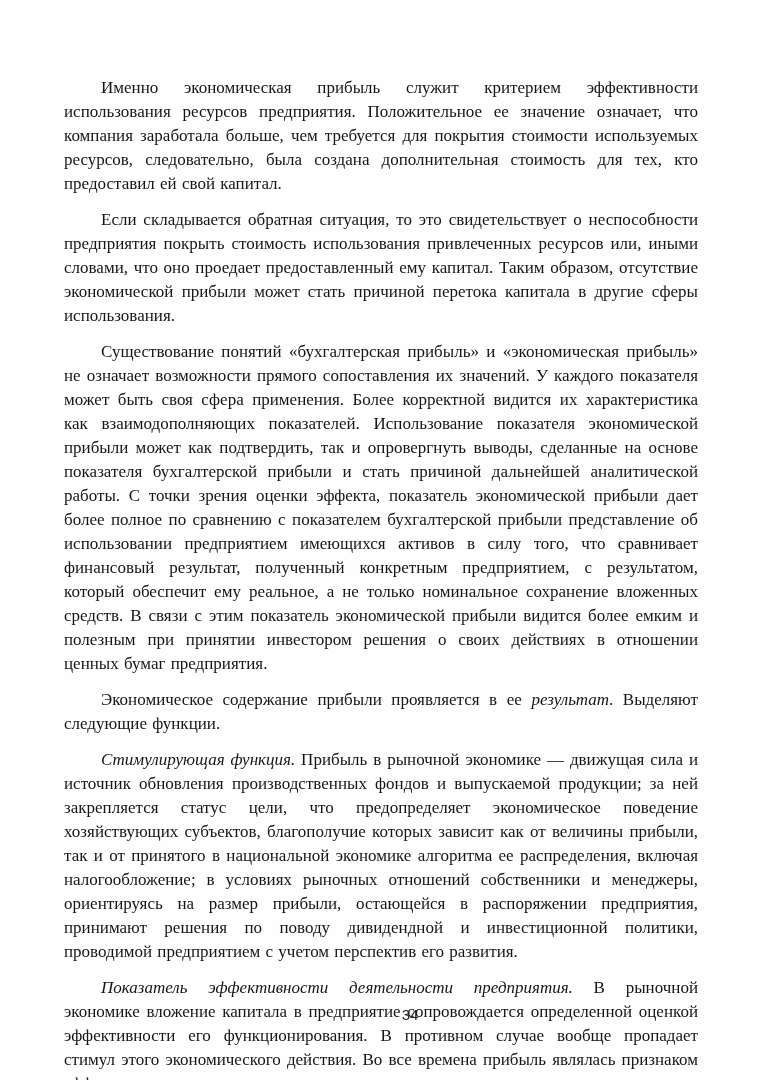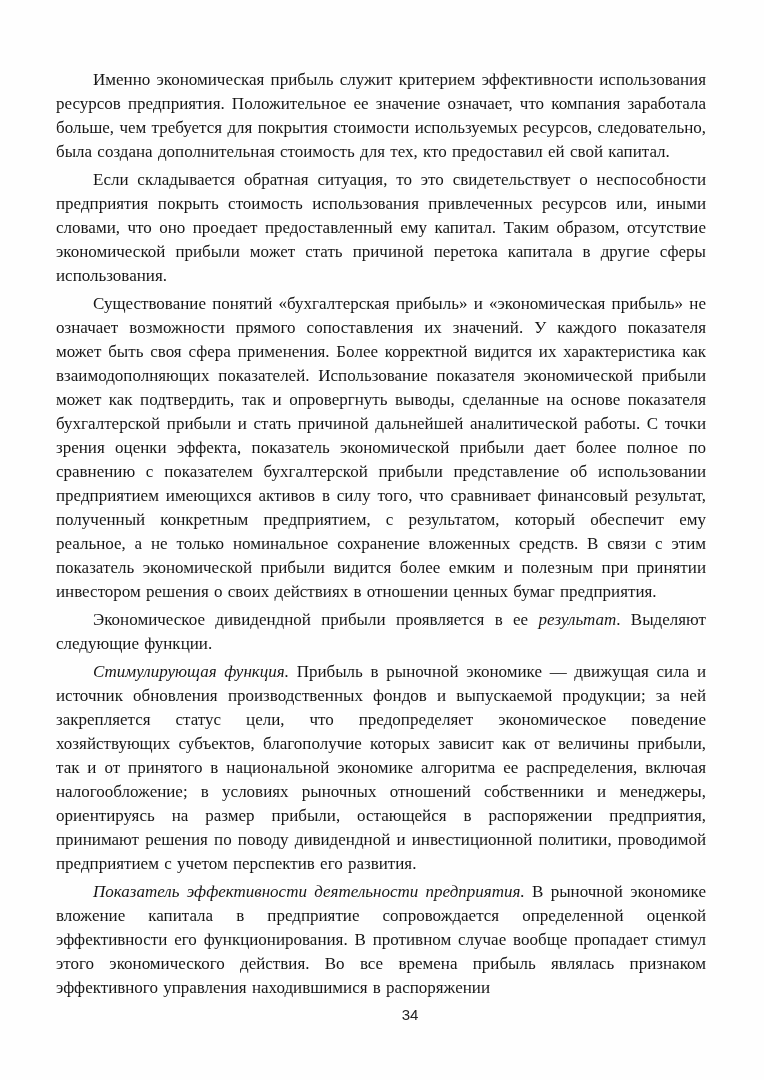--- a/index.html
+++ b/index.html
@@ -19,21 +19,21 @@
     position: absolute;
     left: 52px;
     top: 64px;
     width: 658px;
     font-family: "Liberation Serif", "DejaVu Serif", serif;
     font-size: 17px;
     line-height: 24px;
     text-align: justify;
   }
   .text-block p {
-    margin: 4px;
+    margin: 12px;
     padding: 0;
     text-indent: 37px;
     word-spacing: 1px;
   }
   .seg-italic {
     font-style: italic;
   }
   .page-number {
     position: absolute;
     top: 1006px;
@@ -47,18 +47,18 @@
   }
 </style>
 </head>
 <body>
 
 <div class="page">
   <div class="text-block" id="text-block">
       <p><span>Именно экономическая прибыль служит критерием эффективности использования ресурсов предприятия. Положительное ее значение означает, что компания заработала больше, чем требуется для покрытия стоимости используемых ресурсов, следовательно, была создана дополнительная стоимость для тех, кто предоставил ей свой капитал.</span></p>
       <p><span>Если складывается обратная ситуация, то это свидетельствует о неспособности предприятия покрыть стоимость использования привлеченных ресурсов или, иными словами, что оно проедает предоставленный ему капитал. Таким образом, отсутствие экономической прибыли может стать причиной перетока капитала в другие сферы использования.</span></p>
       <p><span>Существование понятий «бухгалтерская прибыль» и «экономическая прибыль» не означает возможности прямого сопоставления их значений. У каждого показателя может быть своя сфера применения. Более корректной видится их характеристика как взаимодополняющих показателей. Использование показателя экономической прибыли может как подтвердить, так и опровергнуть выводы, сделанные на основе показателя бухгалтерской прибыли и стать причиной дальнейшей аналитической работы. С точки зрения оценки эффекта, показатель экономической прибыли дает более полное по сравнению с показателем бухгалтерской прибыли представление об использовании предприятием имеющихся активов в силу того, что сравнивает финансовый результат, полученный конкретным предприятием, с результатом, который обеспечит ему реальное, а не только номинальное сохранение вложенных средств. В связи с этим показатель экономической прибыли видится более емким и полезным при принятии инвестором решения о своих действиях в отношении ценных бумаг предприятия.</span></p>
-      <p><span>Экономическое дивидендной прибыли проявляется в ее </span><span class="seg-italic">результат</span><span>. Выделяют следующие функции.</span></p>
+      <p><span>Экономическое содержание прибыли проявляется в ее </span><span class="seg-italic">результат</span><span>. Выделяют следующие функции.</span></p>
       <p><span class="seg-italic">Стимулирующая функция.</span><span> Прибыль в рыночной экономике — движущая сила и источник обновления производственных фондов и выпускаемой продукции; за ней закрепляется статус цели, что предопределяет экономическое поведение хозяйствующих субъектов, благополучие которых зависит как от величины прибыли, так и от принятого в национальной экономике алгоритма ее распределения, включая налогообложение; в условиях рыночных отношений собственники и менеджеры, ориентируясь на размер прибыли, остающейся в распоряжении предприятия, принимают решения по поводу дивидендной и инвестиционной политики, проводимой предприятием с учетом перспектив его развития.</span></p>
       <p><span class="seg-italic">Показатель эффективности деятельности предприятия.</span><span> В рыночной экономике вложение капитала в предприятие сопровождается определенной оценкой эффективности его функционирования. В противном случае вообще пропадает стимул этого экономического действия. Во все времена прибыль являлась признаком эффективного управления находившимися в распоряжении</span></p>
     </div>
   <div class="page-number">34</div>
 </div>
 
 </body></html>

